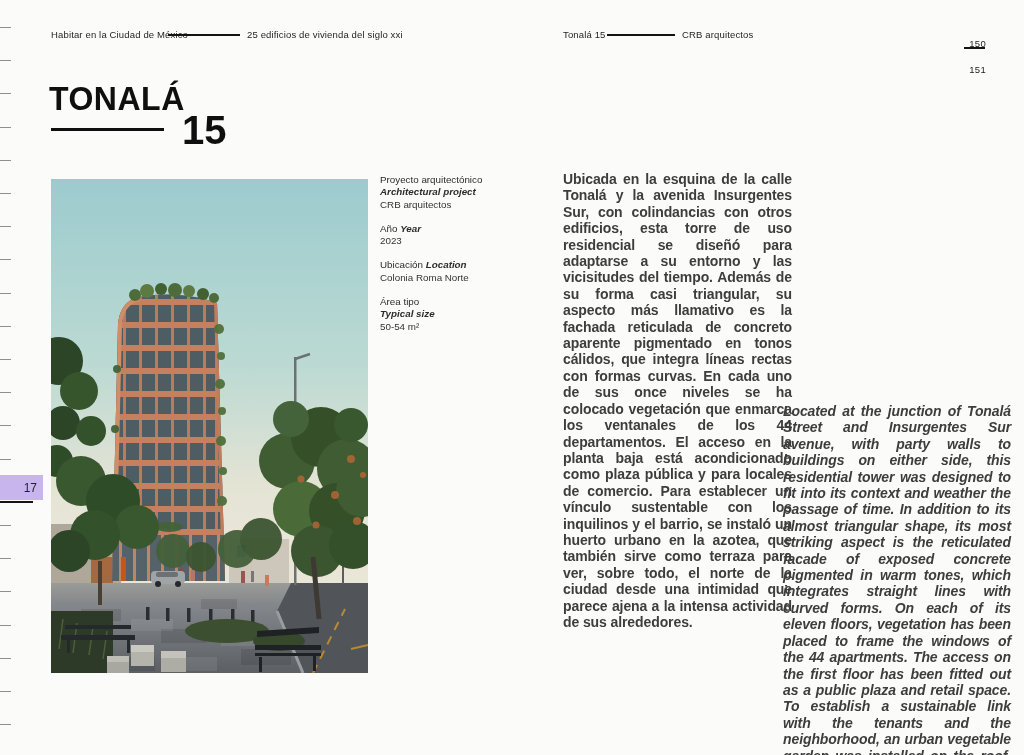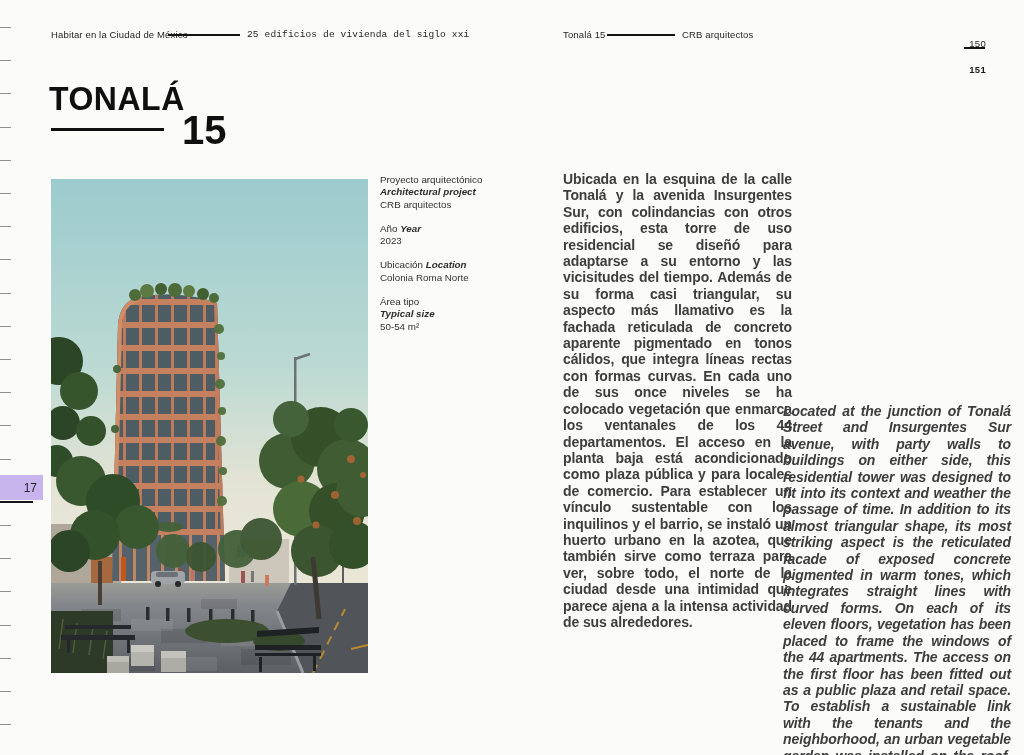--- a/index.html
+++ b/index.html
@@ -56,29 +56,29 @@
   .para-es{left:563px;top:171px;width:229px;}
   .para-en{left:783px;top:403px;width:228px;font-style:italic;}
 </style>
 </head>
 <body>
 
 <div class="abs ruler-ticks"></div>
 
 <div class="abs hdr" style="left:51px;top:29px;">Habitar en la Ciudad de México</div>
 <div class="abs hdr-rule" style="left:168px;top:34px;width:72px;"></div>
-<div class="abs hdr" style="left:247px;top:29px;font-family:Liberation Mono, monospace;">25 edificios de vivienda del siglo xxi</div>
+<div class="abs hdr" style="left:247px;top:29px;">25 edificios de vivienda del siglo xxi</div>
 
 <div class="abs hdr" style="left:563px;top:29px;">Tonalá 15</div>
 <div class="abs hdr-rule" style="left:607px;top:34px;width:68px;"></div>
 <div class="abs hdr" style="left:682px;top:29px;">CRB arquitectos</div>
 
 <div class="abs pagenum" style="left:962px;top:29px;">150</div>
 <div class="abs pg-rule" style="left:964px;top:47px;width:21px;"></div>
-<div class="abs pagenum" style="left:962px;top:55px;font-weight:bold;">151</div>
+<div class="abs pagenum" style="left:962px;top:55px;">151</div>
 
 <div class="abs title-main">TONALÁ</div>
 <div class="abs title-rule"></div>
 <div class="abs title-num">15</div>
 
 <div class="abs side-tab">
   <span>17</span>
 </div>
 <div class="abs side-tab-rule"></div>
 

